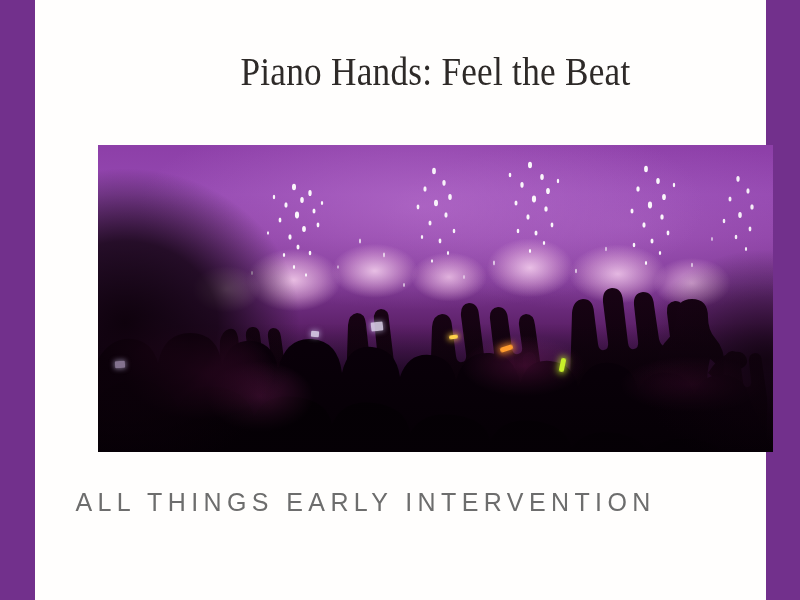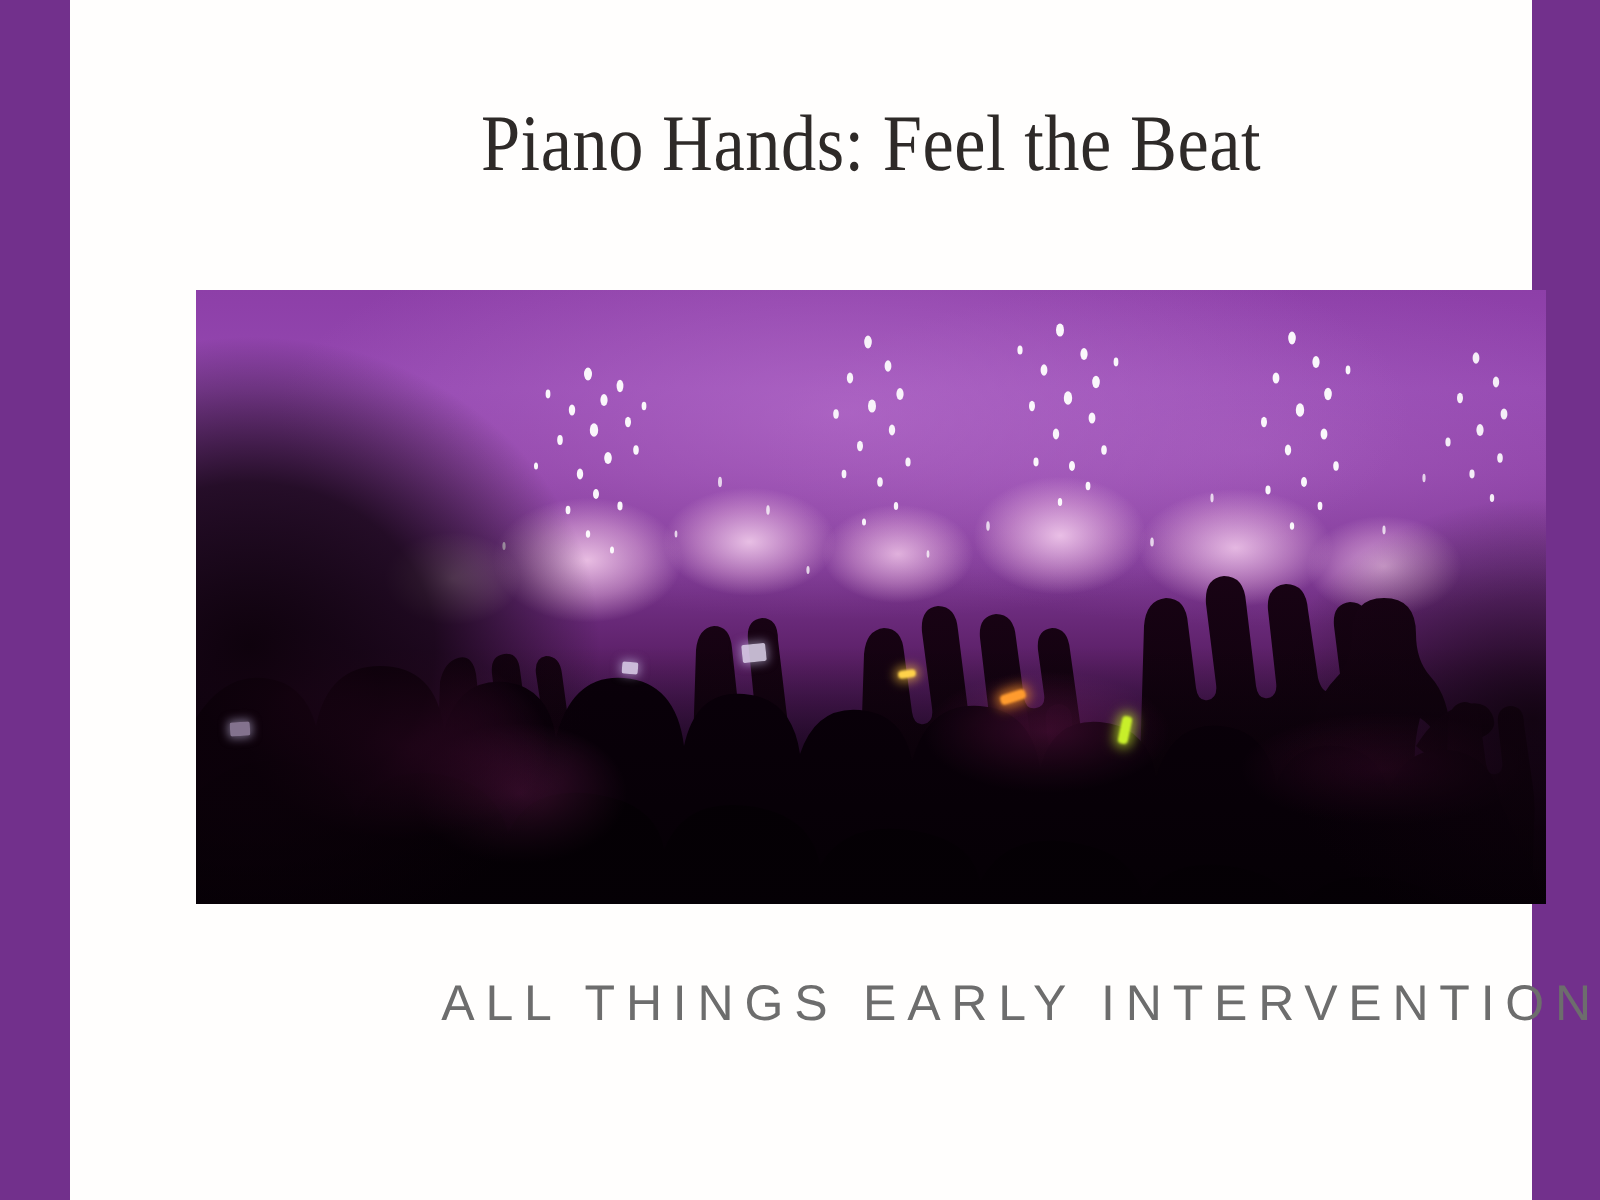--- a/index.html
+++ b/index.html
@@ -152,21 +152,21 @@
   .screen-a { left: 40.5%; top: 57.5%; width: 12px; height: 9px; transform: rotate(-6deg); }
   .screen-b { left: 31.5%; top: 60.5%; width: 8px;  height: 6px; transform: rotate(4deg); }
   .screen-c { left: 2.5%;  top: 70.5%; width: 10px; height: 7px; transform: rotate(-3deg); background: rgba(210,190,230,0.6); }
 
   
   .subtitle {
     position: absolute;
     left: 35px;
     top: 486px;
     width: 731px;
-    text-align: right;
+    text-align: left;
     font-family: "Liberation Sans", sans-serif;
     font-size: 25px;
     line-height: 32px;
     font-weight: 400;
     color: #6d6d6d;
     letter-spacing: 5.4px;
     text-indent: 5.4px;
     white-space: nowrap;
   }
 </style>

